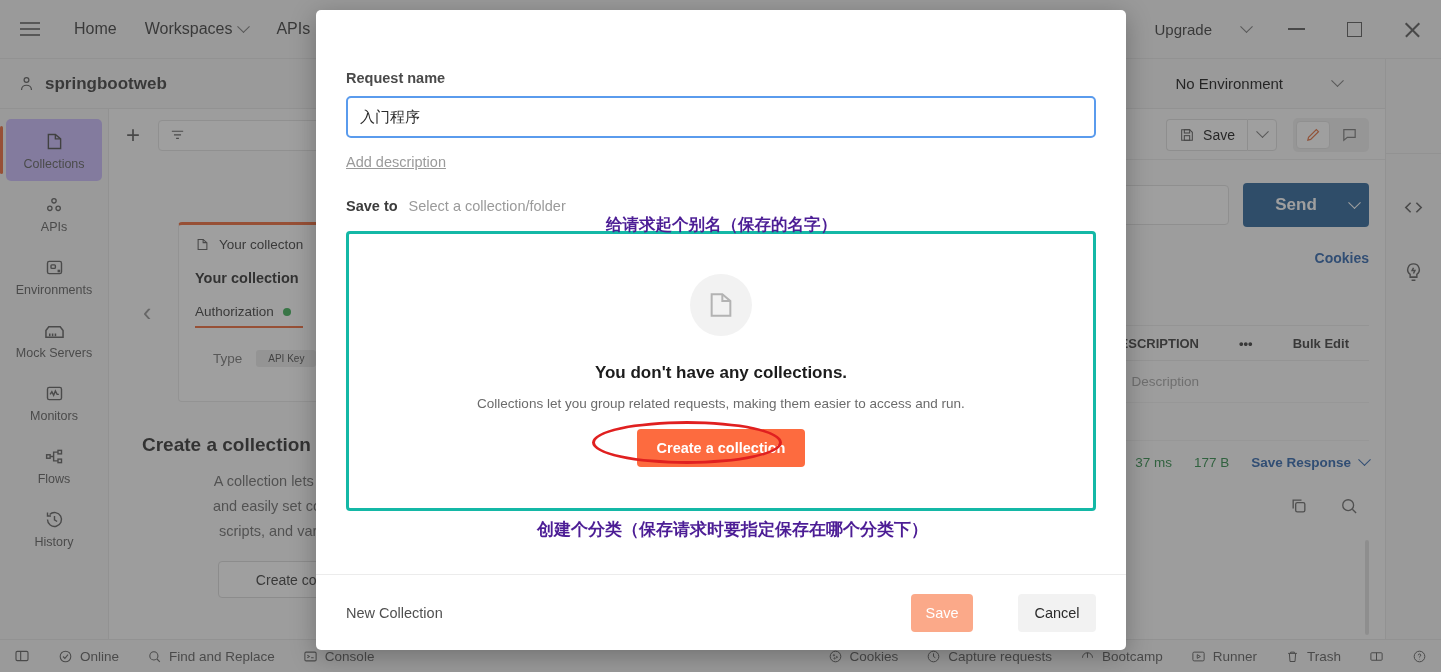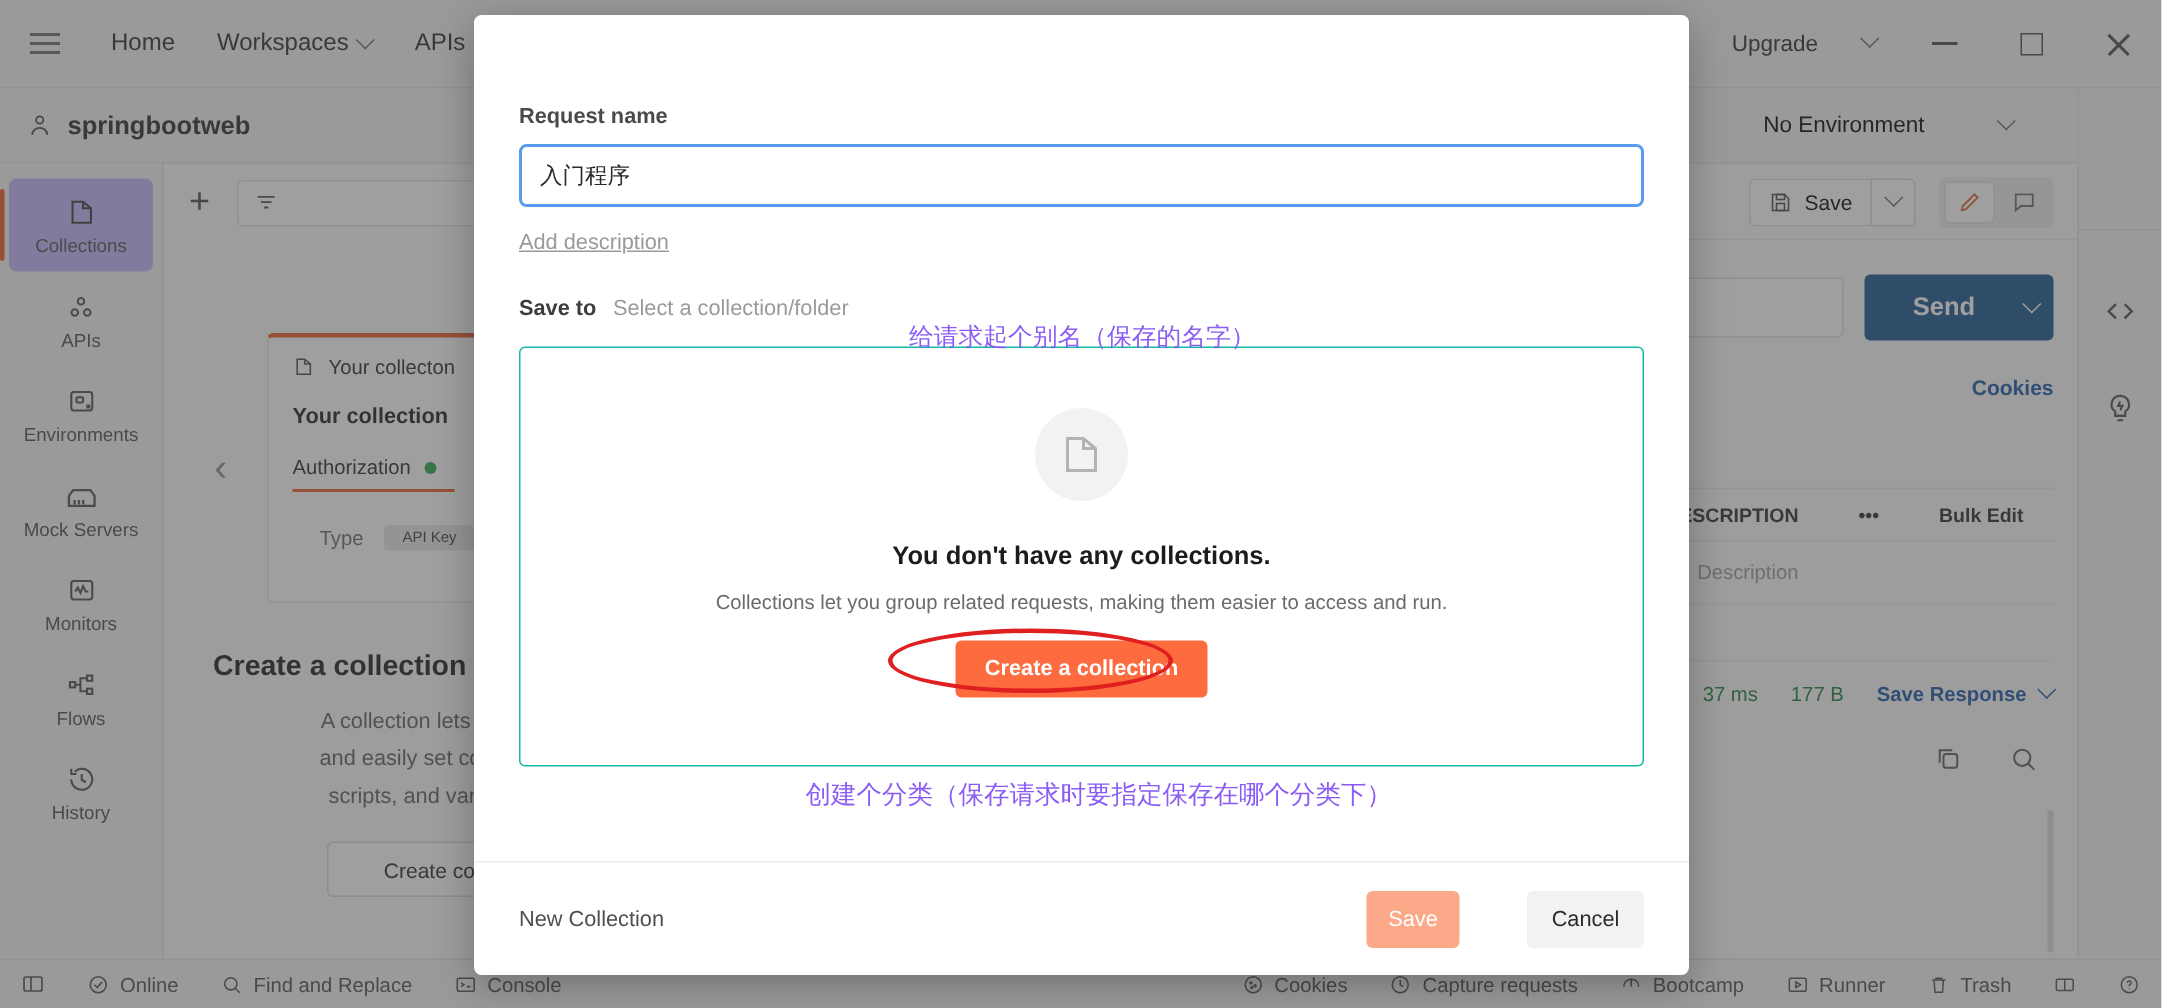--- a/index.html
+++ b/index.html
@@ -128,30 +128,30 @@
   .name-input-wrap { position: relative; margin-top: 10px; }
   .name-input {
     width: 750px; height: 42px; border: 2px solid #5a9bed; border-radius: 5px;
     font-size: 15px; color: #2b2b2b; padding: 0 12px;
     font-family: "Liberation Sans", sans-serif; outline: none; background:#fff;
   }
   .add-desc { margin-top: 16px; font-size: 14.5px; color: #9a9a9a; text-decoration: underline; display:inline-block;}
   .saveto-row { margin-top: 27px; display:flex; align-items:center; gap: 11px;}
   .saveto-label { font-size: 14.5px; font-weight: bold; color:#3c3c3c;}
   .saveto-ph { font-size: 14.5px; color: #9a9a9a;}
-  .collbox { margin-top: 17px; width: 750px; height: 280px; border:1px solid #14b8a6; border-radius:4px;
+  .collbox { margin-top: 17px; width: 750px; height: 280px; border:3px solid #14b8a6; border-radius:4px;
              display:flex; flex-direction:column; align-items:center; justify-content:flex-start; padding-top: 40px;}
   .emptycircle { width: 62px; height: 62px; border-radius:50%; background:#f2f2f2; display:flex; align-items:center; justify-content:center;}
   .empty-h { margin-top: 27px; font-size: 17px; font-weight:bold; color:#1c1c1c;}
   .empty-s { margin-top: 13px; font-size: 13.5px; color:#6b6b6b;}
   .create-wrap { position: relative; margin-top: 18px; }
   .create-btn { background:#fd6b3f; color:#fff; font-size: 14.5px; font-weight:bold; border:none; border-radius:4px;
                 padding: 11px 20px; font-family:"Liberation Sans", sans-serif; cursor:pointer;}
   .ellipse { position:absolute; left: -45px; top: -8px; width: 190px; height: 43px; border: 3px solid #e02020; border-radius: 50%; pointer-events:none;}
-  .ann-red { color:#8b5cf6; font-weight:normal; }
+  .ann-red { color:#4c1d95; font-weight:bold; }
   .ann-under { position:absolute; left: 221px; top: 508px; font-size: 17px; }
   .ann-input { position:absolute; left: 260px; top: 118px; font-size: 16.5px; }
   .modal-footer { height: 76px; border-top: 1px solid #ececec; display:flex; align-items:center; padding: 0 30px; gap: 32px; }
   .newcoll { font-size: 14.5px; color: #4f4f4f;}
   .footer-spacer { flex:1 1 auto; }
   .btn-save { background:#fba989; color:#fff; border:none; border-radius:4px; width: 62px; height: 38px;
               font-size: 14.5px; font-family:"Liberation Sans", sans-serif; }
   .btn-cancel { background:#f2f2f2; color:#2b2b2b; border:none; border-radius:4px; width: 78px; height: 38px;
                 font-size: 14.5px; margin-left: 13px; font-family:"Liberation Sans", sans-serif;}
   svg { display:block; }

